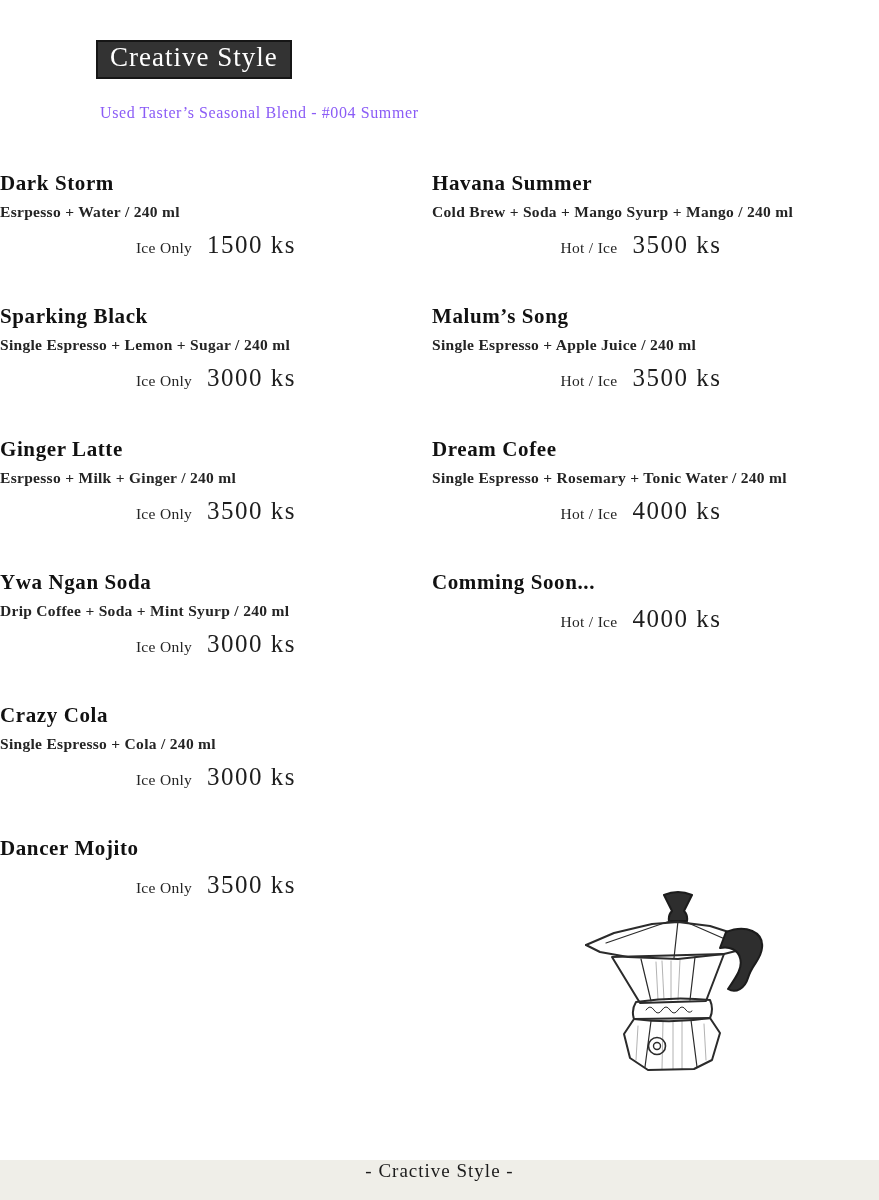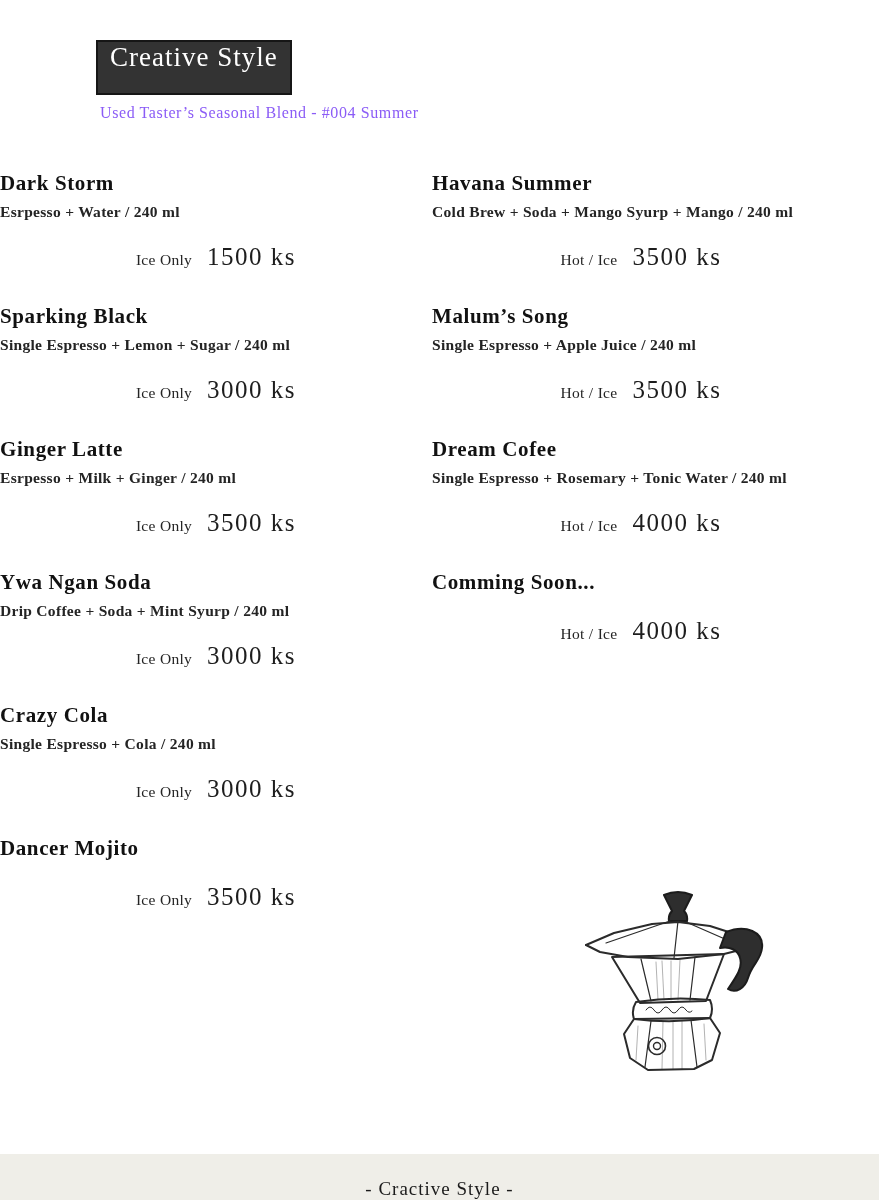--- a/index.html
+++ b/index.html
@@ -6,21 +6,21 @@
   body{
     width:879px;height:1200px;position:relative;overflow:hidden;
     background:#ffffff;
     font-family:"Liberation Serif","DejaVu Serif",serif;
     color:#1c1c1c;
   }
   .header-box{
     position:absolute;left:96px;top:40px;
     background:var(--header-bg,#333333);color:var(--header-text,#ffffff);
     border:2px solid #161616;
-    padding:1px 12px 20px 12px;
+    padding:1px 12px 4px 12px;
     font-size:27px;letter-spacing:1px;line-height:1.1;
   }
   .subtitle{
     position:absolute;left:100px;top:104px;
     font-size:16px;letter-spacing:0.6px;color:#8b5cf6;
   }
   .menu{
     position:absolute;top:170px;left:0;width:879px;
     display:flex;flex-direction:row;
   }
@@ -31,30 +31,30 @@
   .item-name{
     font-size:21px;font-weight:bold;color:#111111;
     letter-spacing:0.6px;line-height:26px;
   }
   .item-ing{
     font-size:15.5px;color:#242424;margin-top:6px;line-height:19px;
     letter-spacing:0.3px;
     font-weight:bold;
   }
   .price-row{
-    margin-top:22px;display:flex;justify-content:center;
+    margin-top:10px;display:flex;justify-content:center;
     align-items:baseline;gap:15px;
   }
   .serve{font-size:15.5px;color:#242424;letter-spacing:0.3px;}
   .price{font-size:25px;color:#1d1d1d;letter-spacing:1.5px;}
   .moka{position:absolute;left:578px;top:888px;width:200px;height:192px;}
   .footer{
-    position:absolute;left:0;right:0;bottom:0;height:46px;
+    position:absolute;left:0;right:0;bottom:0;height:40px;
     background:var(--footer-bg,#efeee8);
-    display:flex;align-items:flex-end;justify-content:center;
+    display:flex;align-items:flex-start;justify-content:center;
     font-size:19px;color:#1b1b1b;letter-spacing:1px;
   }
 </style>
 </head>
 <body style="--header-bg: #333333; --header-text: #ffffff; --footer-bg: #efeee8;">
 
 <div class="header-box">
   <span>Creative Style</span>
 </div>
 

